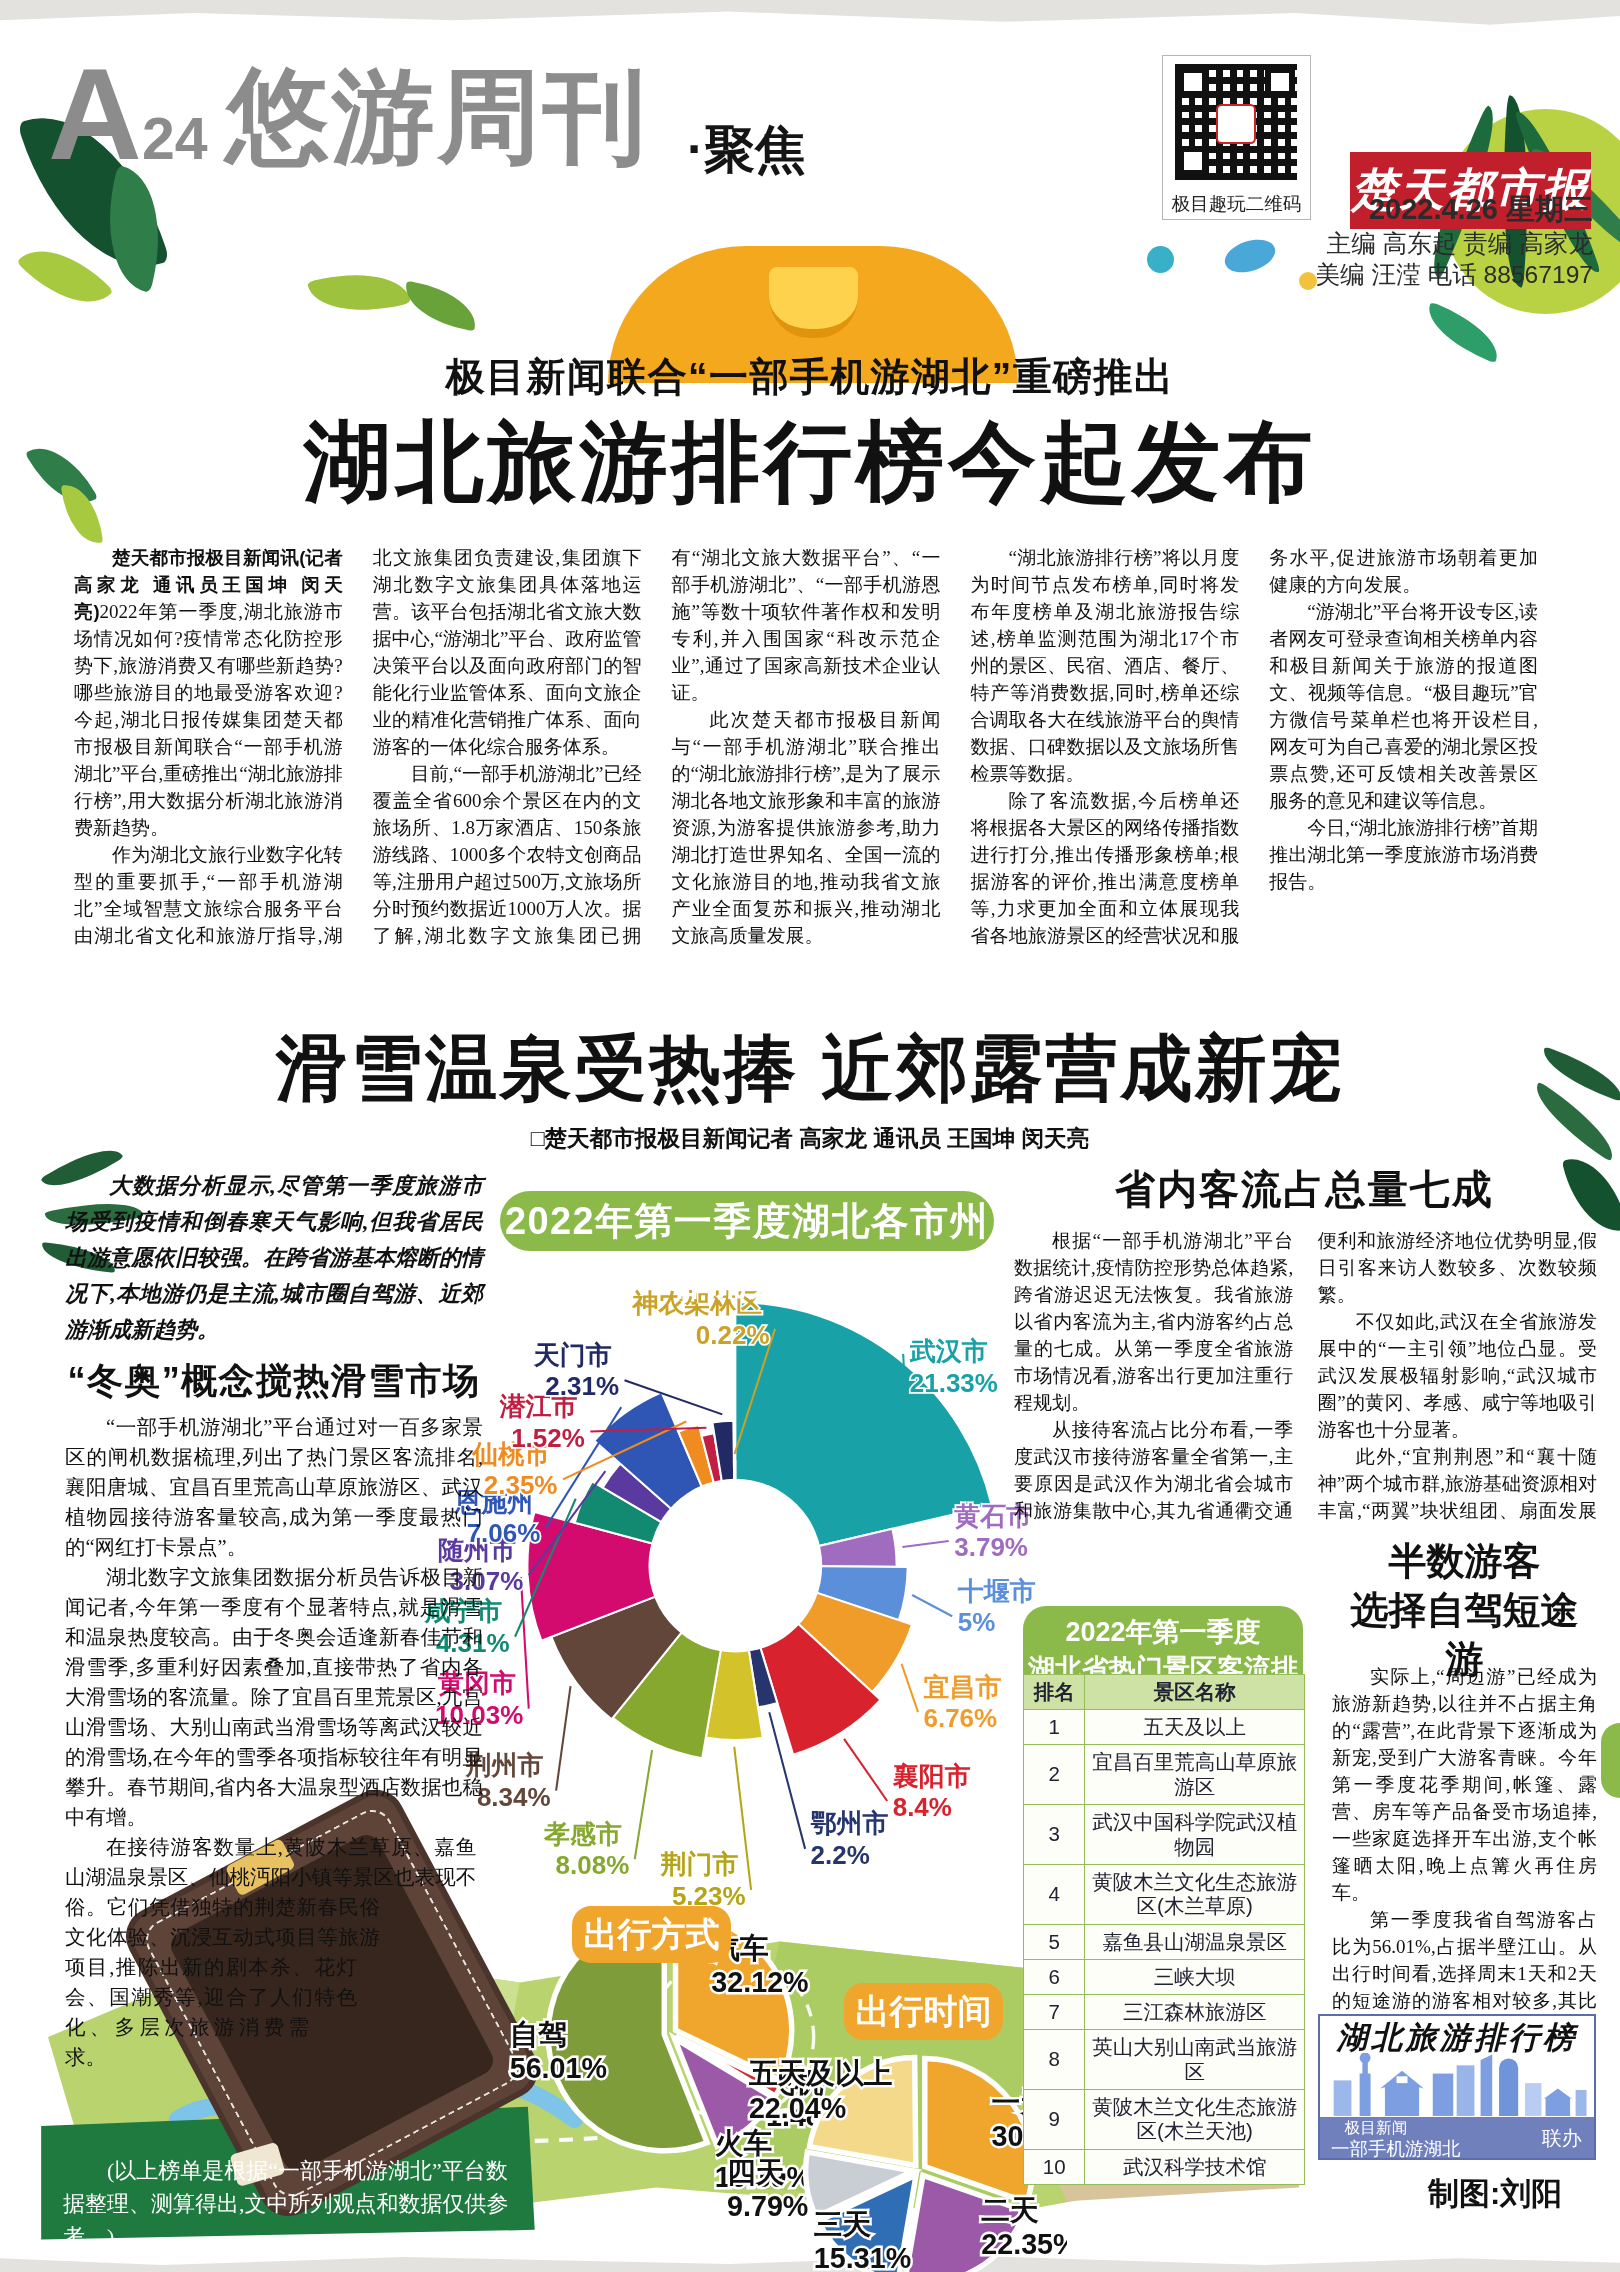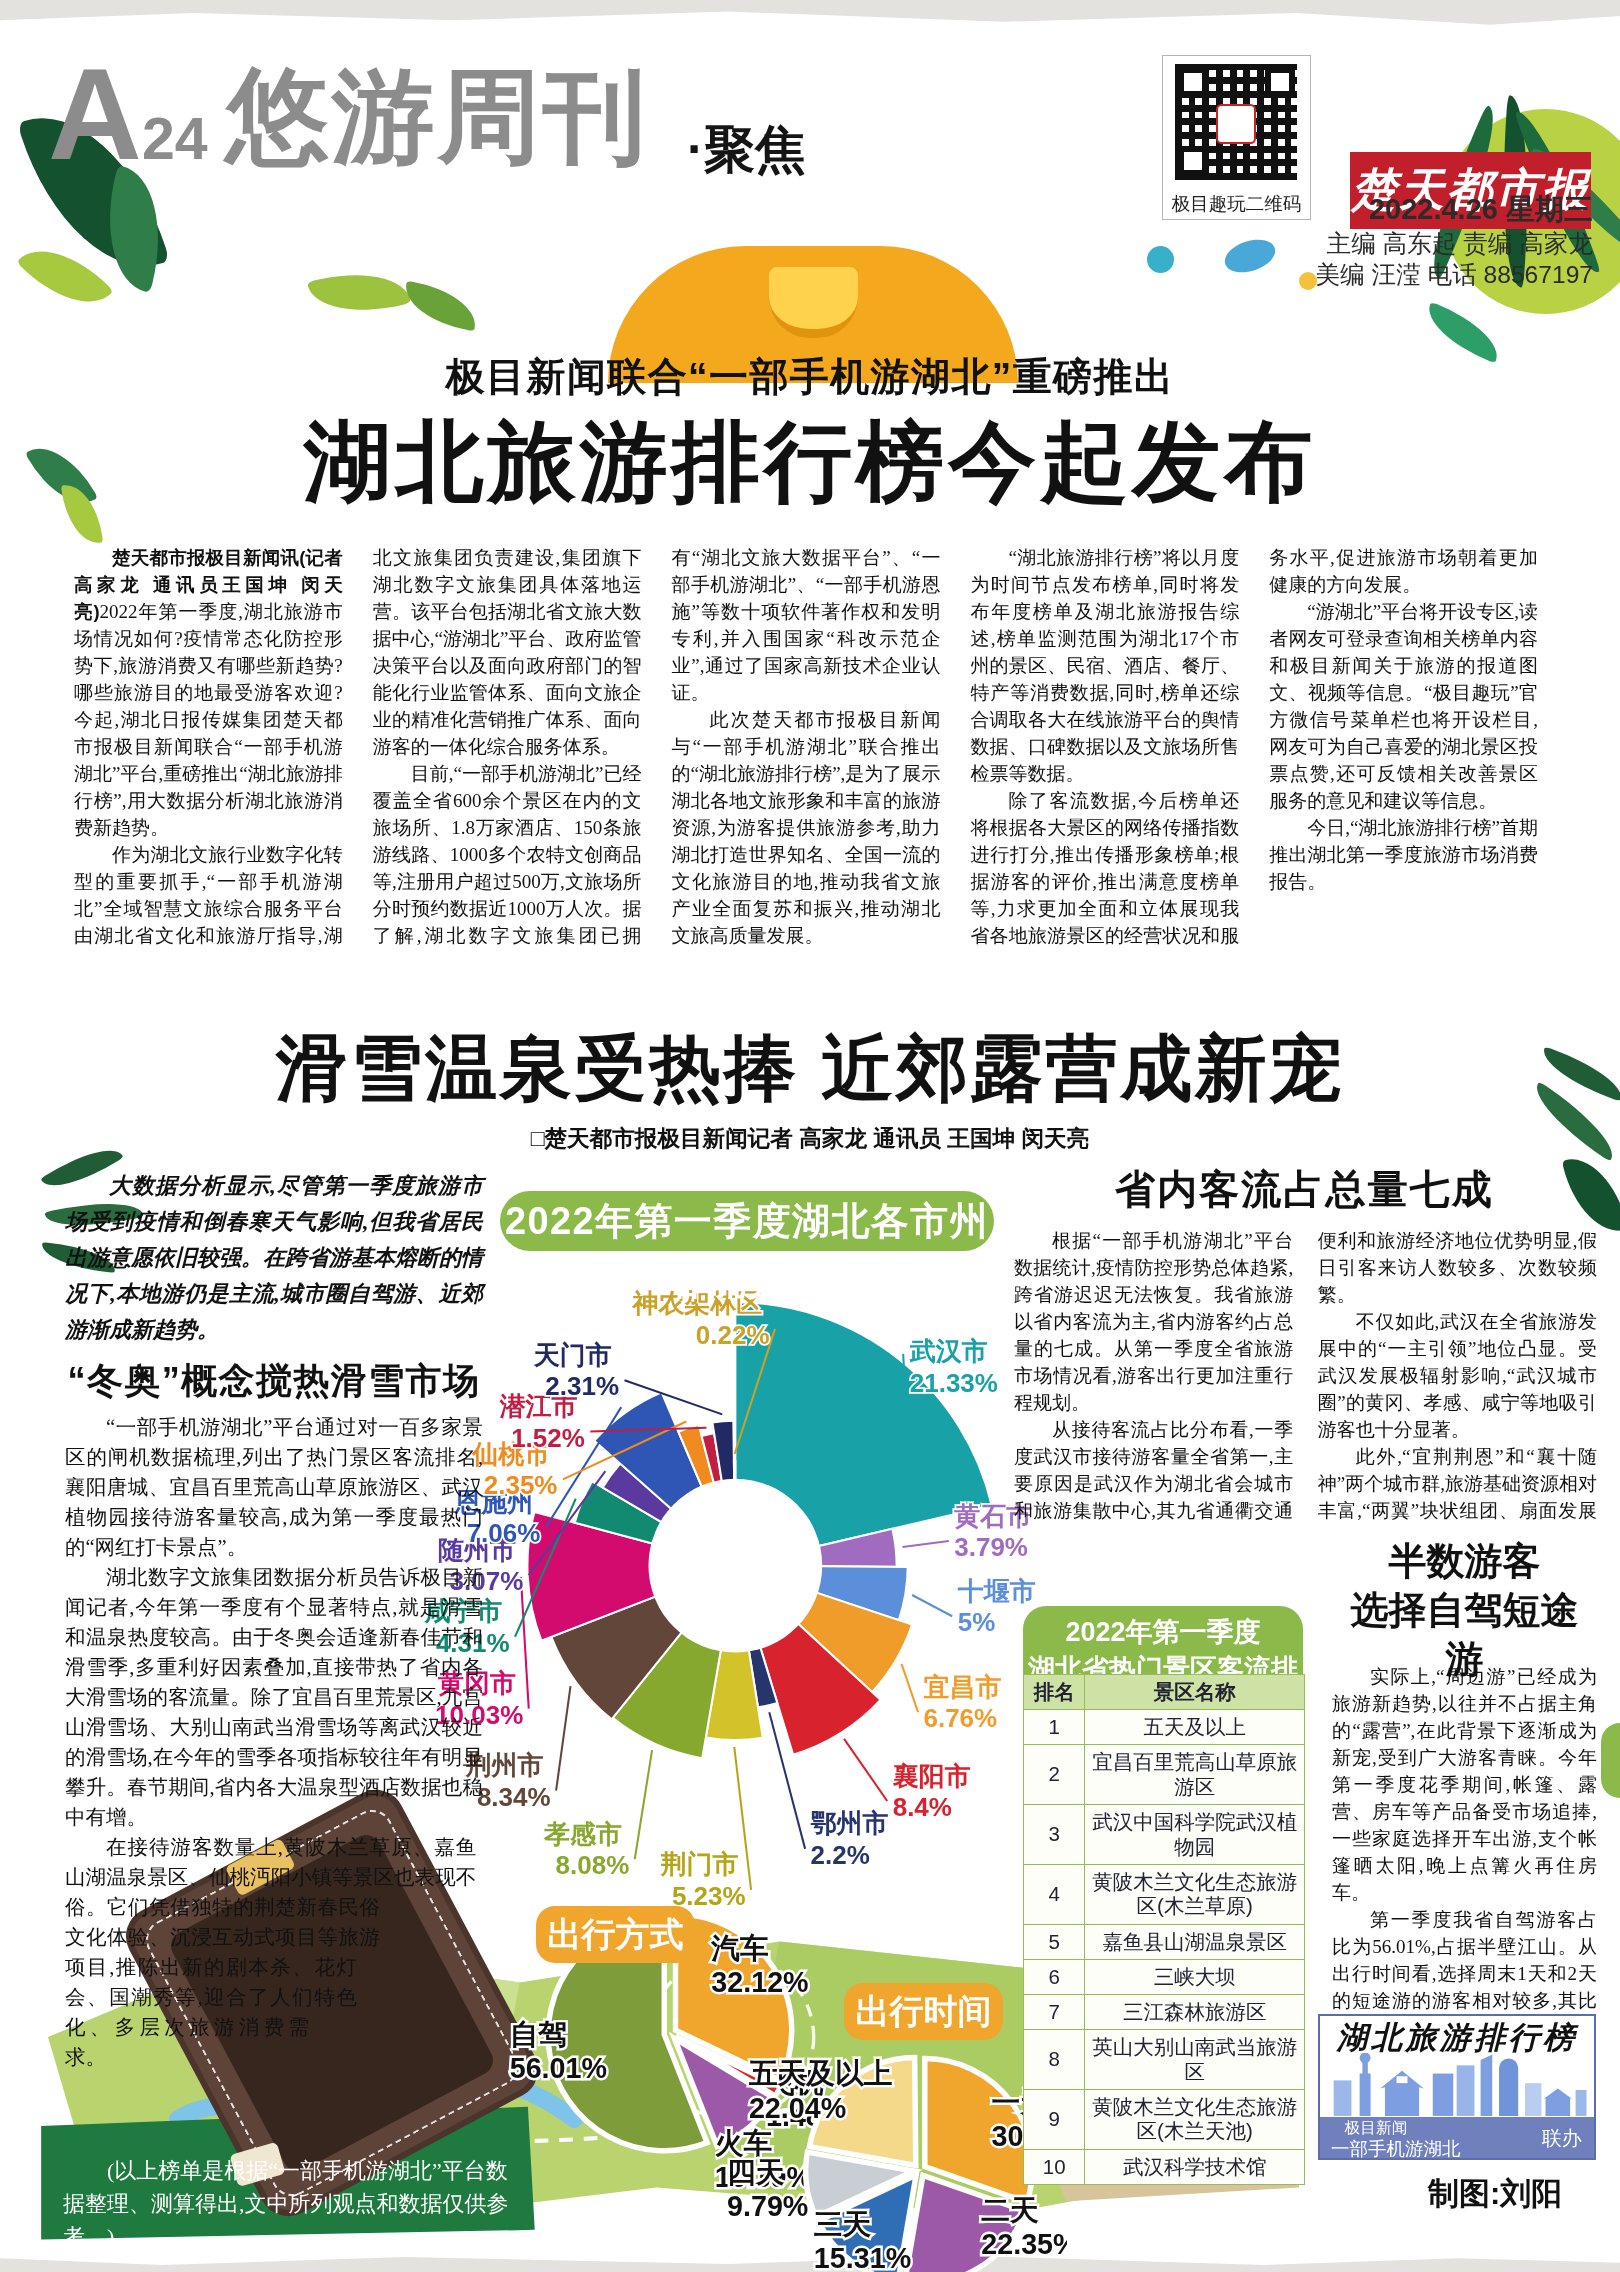--- a/index.html
+++ b/index.html
@@ -69,21 +69,21 @@
   #s3-body{left:1332px;top:1663px;width:265px;font-size:19px;line-height:27px;text-align:justify;z-index:3;}
   #s3-body p{margin:0;text-indent:2em;}
   
   #map-svg{left:41px;top:1832px;z-index:1;}
   #case{left:178px;top:1832px;width:308px;height:342px;background:#5d4338;border:6.8px solid #4a342b;
         border-radius:29px;transform:rotate(-28deg);z-index:2;box-sizing:border-box;}
   #case-stitch{position:absolute;left:11px;top:11px;right:11px;bottom:11px;border:2.7px dashed rgba(255,255,255,.85);border-radius:20.5px;}
   #case-inner{position:absolute;left:31px;top:31px;right:31px;bottom:31px;background:#36261e;border-radius:15px;}
   #case-latch{position:absolute;left:50%;top:-5.5px;width:63px;height:33px;margin-left:-31px;background:#e8c163;border-radius:5.5px;}
   #case-tag{position:absolute;left:-18px;bottom:41px;width:49px;height:33px;background:#efe7d2;border-radius:5.5px;transform:rotate(12deg);}
-  #mode-pill{left:536px;top:1906px;width:159px;height:57px;background:#f0a52c;border-radius:19px;z-index:5;
+  #mode-pill{left:572px;top:1906px;width:159px;height:57px;background:#f0a52c;border-radius:19px;z-index:5;
      color:#fff;font-weight:700;font-size:34px;line-height:57px;text-align:center;}
   #time-pill{left:844px;top:1983px;width:159px;height:57px;background:#f0a52c;border-radius:19px;z-index:5;
      color:#fff;font-weight:700;font-size:34px;line-height:57px;text-align:center;}
   #pies-svg{left:465px;top:1866px;z-index:4;pointer-events:none;}
   #note{left:63px;top:2154px;width:453px;font-size:22px;line-height:33px;color:#fff;text-indent:2em;z-index:4;}
   #credit{left:1428px;top:2173px;font-size:31px;font-weight:700;z-index:5;font-family:"Liberation Sans","DejaVu Sans",sans-serif;}
   #logo-box{left:1318px;top:2014px;width:278px;height:146px;background:#fff;border:2.7px solid #5c6cae;z-index:5;box-sizing:border-box;}
   #logo-title{position:absolute;left:0;top:1.4px;width:100%;text-align:center;font-size:31px;font-weight:700;font-style:italic;letter-spacing:3.4px;}
   #logo-band{position:absolute;left:0;bottom:0;width:100%;height:41px;background:#7080bd;color:#fff;}
   #logo-band .l1{position:absolute;left:24.6px;top:1.4px;font-size:15.7px;}

